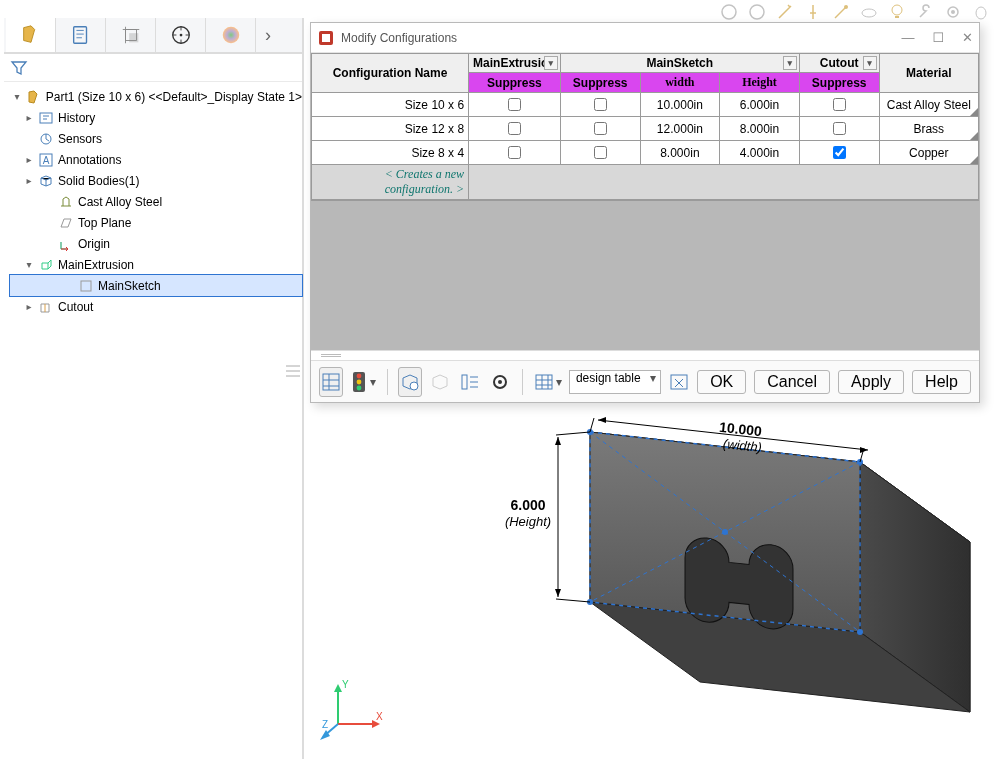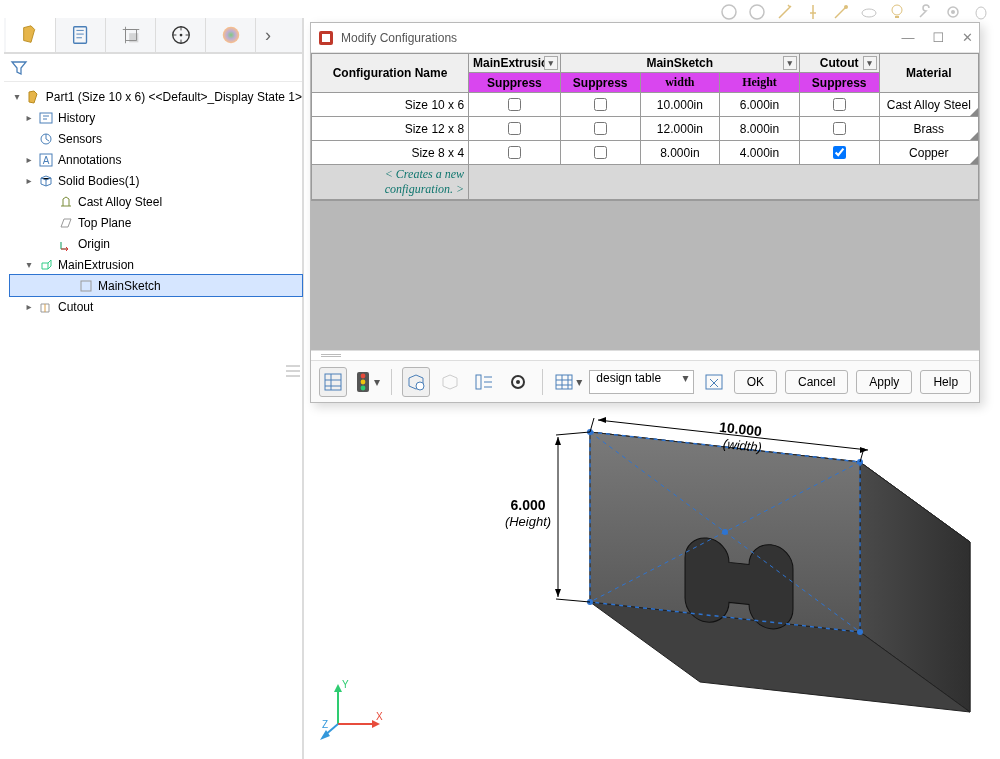--- a/index.html
+++ b/index.html
@@ -176,21 +176,21 @@
     height:24px; border:1px solid #b5b5b5; padding:0 18px 0 6px;
     background:#fff; font-size:12px; width:110px; position:relative;
     display:flex;align-items:flex-start; cursor:pointer;
   }
   .dlg-select::after{content:"▾";position:absolute;right:4px;color:#555;}
   .dlg-right-btns{
     margin-left:auto; display:flex; gap:8px;
   }
   .dlg-right-btns button{
     height:24px; padding:0 12px; border:1px solid #b5b5b5;
-    background:#fafafa; border-radius:3px; font-size:12px; cursor:pointer;
+    background:#fafafa; border-radius:3px; font-size:16px; cursor:pointer;
   }
 
   
   .viewport {
     position:absolute;
     top:392px; left:310px;
     width:680px; height:360px;
   }
   .triad {
     position:absolute; bottom:10px; left:10px;

